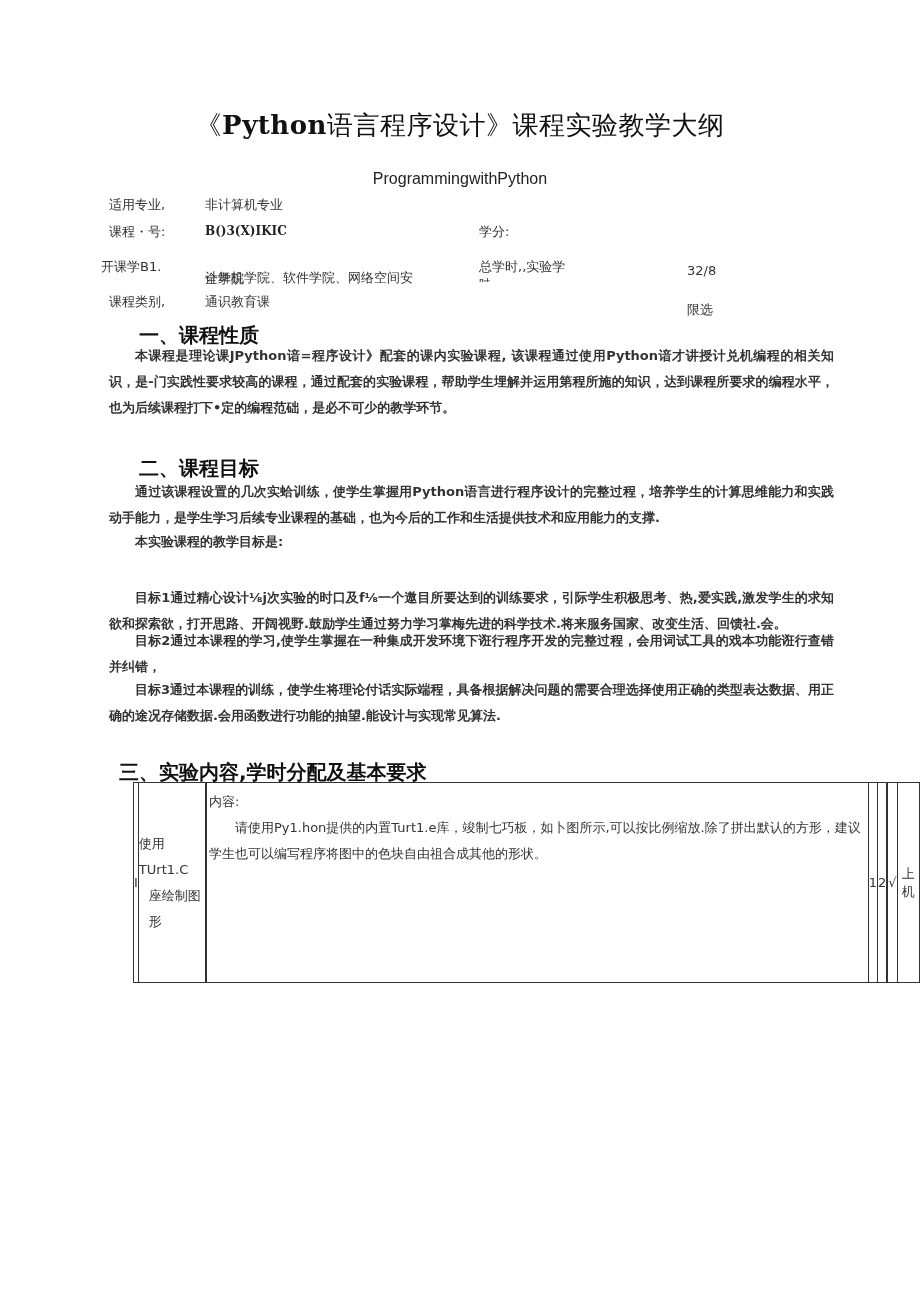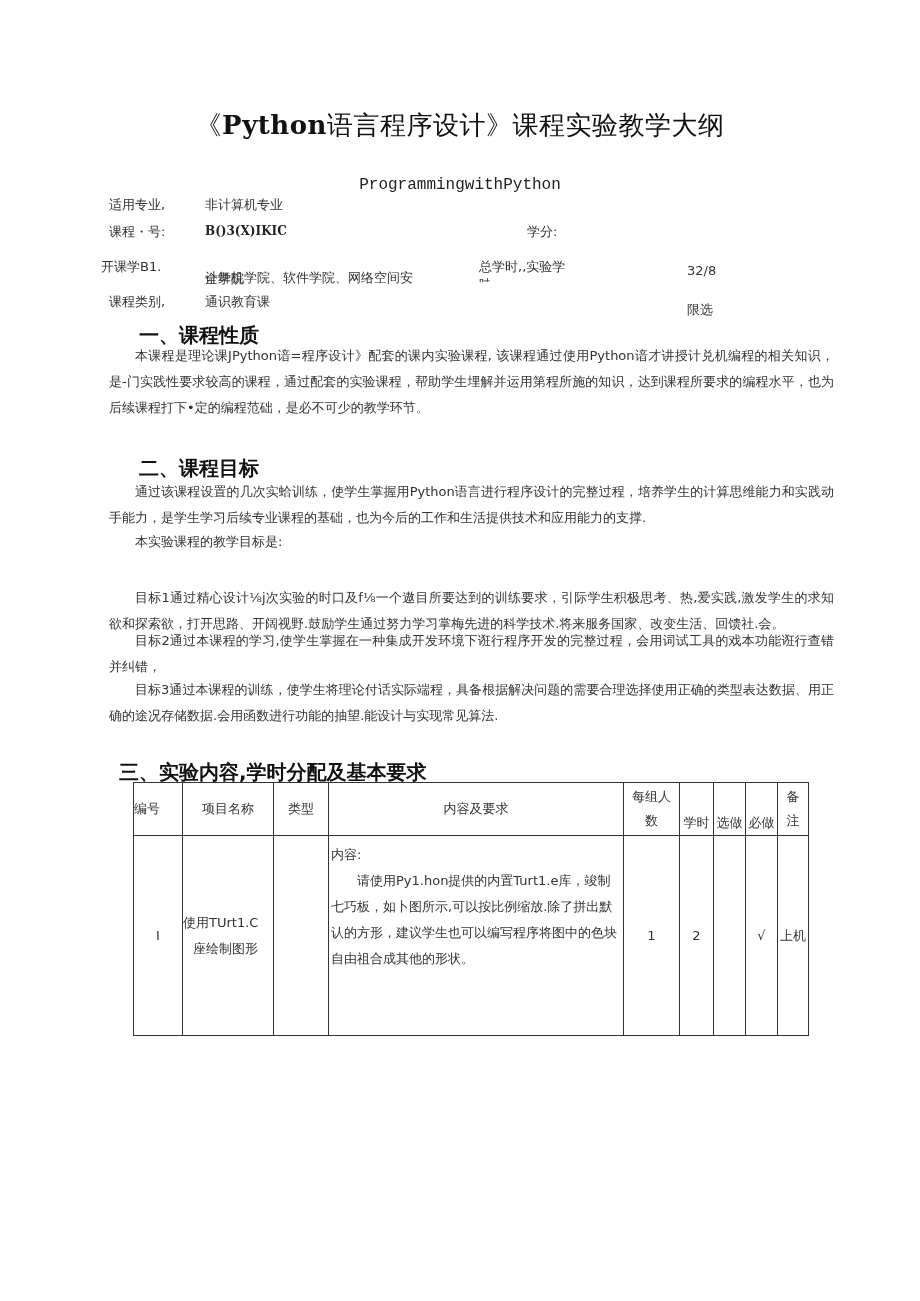--- a/index.html
+++ b/index.html
@@ -8,30 +8,30 @@
     font-family: "DejaVu Sans", "Liberation Sans", sans-serif;
     color: #222;
   }
   .abs { position: absolute; white-space: nowrap; }
   .title {
     left: 0; width: 920px; top: 108px; text-align: center;
     font-size: 26px; color: #111; letter-spacing: 0.5px;
   }
   .title .en { font-family: "DejaVu Serif", "Liberation Serif", serif; font-weight: bold; }
   .subtitle {
-    left: 0; width: 920px; top: 176px; text-align: center;
-    font-family: Liberation Mono, monospace; font-size: 16px; color: #222;
+    left: 0; width: 920px; top: 170px; text-align: center;
+    font-family: Liberation Sans, sans-serif; font-size: 16px; color: #222;
   }
   .meta { font-size: 13px; color: #333; }
   .meta-code { font-family: "DejaVu Serif", "Liberation Serif", serif; font-weight: bold; font-size: 12px; color: #222; }
   .h2 { font-size: 20px; color: #111; font-weight: bold; }
   .para {
     position: absolute; left: 109px; width: 725px;
     font-size: 13px; line-height: 26px; color: #333;
-    text-indent: 26px; text-align: justify;
+    text-indent: 26px; text-align: justify; font-weight: bold;
   }
   table.lab {
     position: absolute; left: 133px; top: 782px;
     border-collapse: collapse; font-size: 13px; color: #333;
   }
   table.lab td {
     border: 1px solid #333; padding: 0; vertical-align: middle;
   }
   .hdr td { height: 49px; }
   .row td { height: 193px; }
@@ -43,21 +43,21 @@
 <body>
 
 <div class="abs title"><span>《</span><span class="en">Python</span><span>语言程序设计》课程实验教学大纲</span></div>
 <div class="abs subtitle">ProgrammingwithPython</div>
 
 <div class="abs meta" style="left:109px; top:196px;">适用专业,</div>
 <div class="abs meta" style="left:205px; top:196px;">非计算机专业</div>
 
 <div class="abs meta" style="left:109px; top:223px;">课程・号:</div>
 <div class="abs meta-code" style="left:205px; top:224px;">B()3(X)IKIC</div>
-<div class="abs meta" style="left:479px; top:223px;margin-left:48px;">学分:</div>
+<div class="abs meta" style="left:479px; top:223px;">学分:</div>
 
 <div class="abs meta" style="left:101px; top:258px;">开课学B1.</div>
 <div class="abs meta" style="left:205px; top:245px;margin-top:24px;">计舞机学院、软件学院、网络空间安</div>
 <div class="abs meta" style="left:205px; top:270px;">全学院</div>
 <div class="abs meta" style="left:479px; top:258px;">总学时,,实验学</div>
 <div class="abs meta" style="left:479px; top:276px; height:6px; overflow:hidden; font-size:11px;">时</div>
 <div class="abs meta" style="left:687px; top:263px;">32/8</div>
 
 <div class="abs meta" style="left:109px; top:293px;">课程类别,</div>
 <div class="abs meta" style="left:205px; top:293px;">通识教育课</div>
@@ -70,37 +70,20 @@
 <div class="para" style="top:479px;">通过该课程设置的几次实蛤训练，使学生掌握用Python语言进行程序设计的完整过程，培养学生的计算思维能力和实践动手能力，是学生学习后续专业课程的基础，也为今后的工作和生活提供技术和应用能力的支撑.</div>
 <div class="para" style="top:529px;">本实验课程的教学目标是:</div>
 <div class="para" style="top:553px;margin-top:32px;">目标1通过精心设计⅛j次实验的时口及f⅛一个遨目所要达到的训练要求，引际学生积极思考、热,爱实践,激发学生的求知欲和探索欲，打开思路、开阔视野.鼓励学生通过努力学习掌梅先进的科学技术.将来服务国家、改变生活、回馈社.会。</div>
 <div class="para" style="top:628px;">目标2通过本课程的学习,使学生掌握在一种集成开发环境下诳行程序开发的完整过程，会用词试工具的戏本功能诳行查错并纠错，</div>
 <div class="para" style="top:677px;">目标3通过本课程的训练，使学生将理论付话实际端程，具备根据解决问题的需要合理选择使用正确的类型表达数据、用正确的途况存储数据.会用函数进行功能的抽望.能设计与实现常见算法.</div>
 
 <div class="abs h2" style="left:119px; top:759px;">三、实验内容,学时分配及基本要求</div>
 
 <table class="lab">
   <tbody>
-      <tr class="hdr">
-    <td style="width:48px;">编号</td>
-    <td class="c-center" style="width:90px;">项目名称</td>
-    <td class="c-center" style="width:54px;">类型</td>
-    <td class="c-center" style="width:294px;">内容及要求</td>
-    <td class="c-center" style="width:55px; line-height:24px;">
-          <div>每组人</div>
-          <div>数</div>
-        </td>
-    <td class="c-center" style="width:33px; vertical-align:bottom; padding-bottom:3px;">学时</td>
-    <td class="c-center" style="width:31px; vertical-align:bottom; padding-bottom:3px;">选做</td>
-    <td class="c-center" style="width:31px; vertical-align:bottom; padding-bottom:3px;">必做</td>
-    <td class="c-center" style="width:30px; line-height:24px;">
-          <div>备</div>
-          <div>注</div>
-        </td>
-  </tr>
   <tr class="row">
     <td class="c-center">I</td>
     <td style="line-height:26px;">
           <div>使用TUrt1.C</div>
           <div style="padding-left:10px;">座绘制图形</div>
         </td>
     <td></td>
     <td class="content-cell">
           <div>内容:</div>
           <div class="indent">请使用Py1.hon提供的内置Turt1.e库，竣制七巧板，如卜图所示,可以按比例缩放.除了拼出默认的方形，建议学生也可以编写程序将图中的色块自由祖合成其他的形状。</div>

